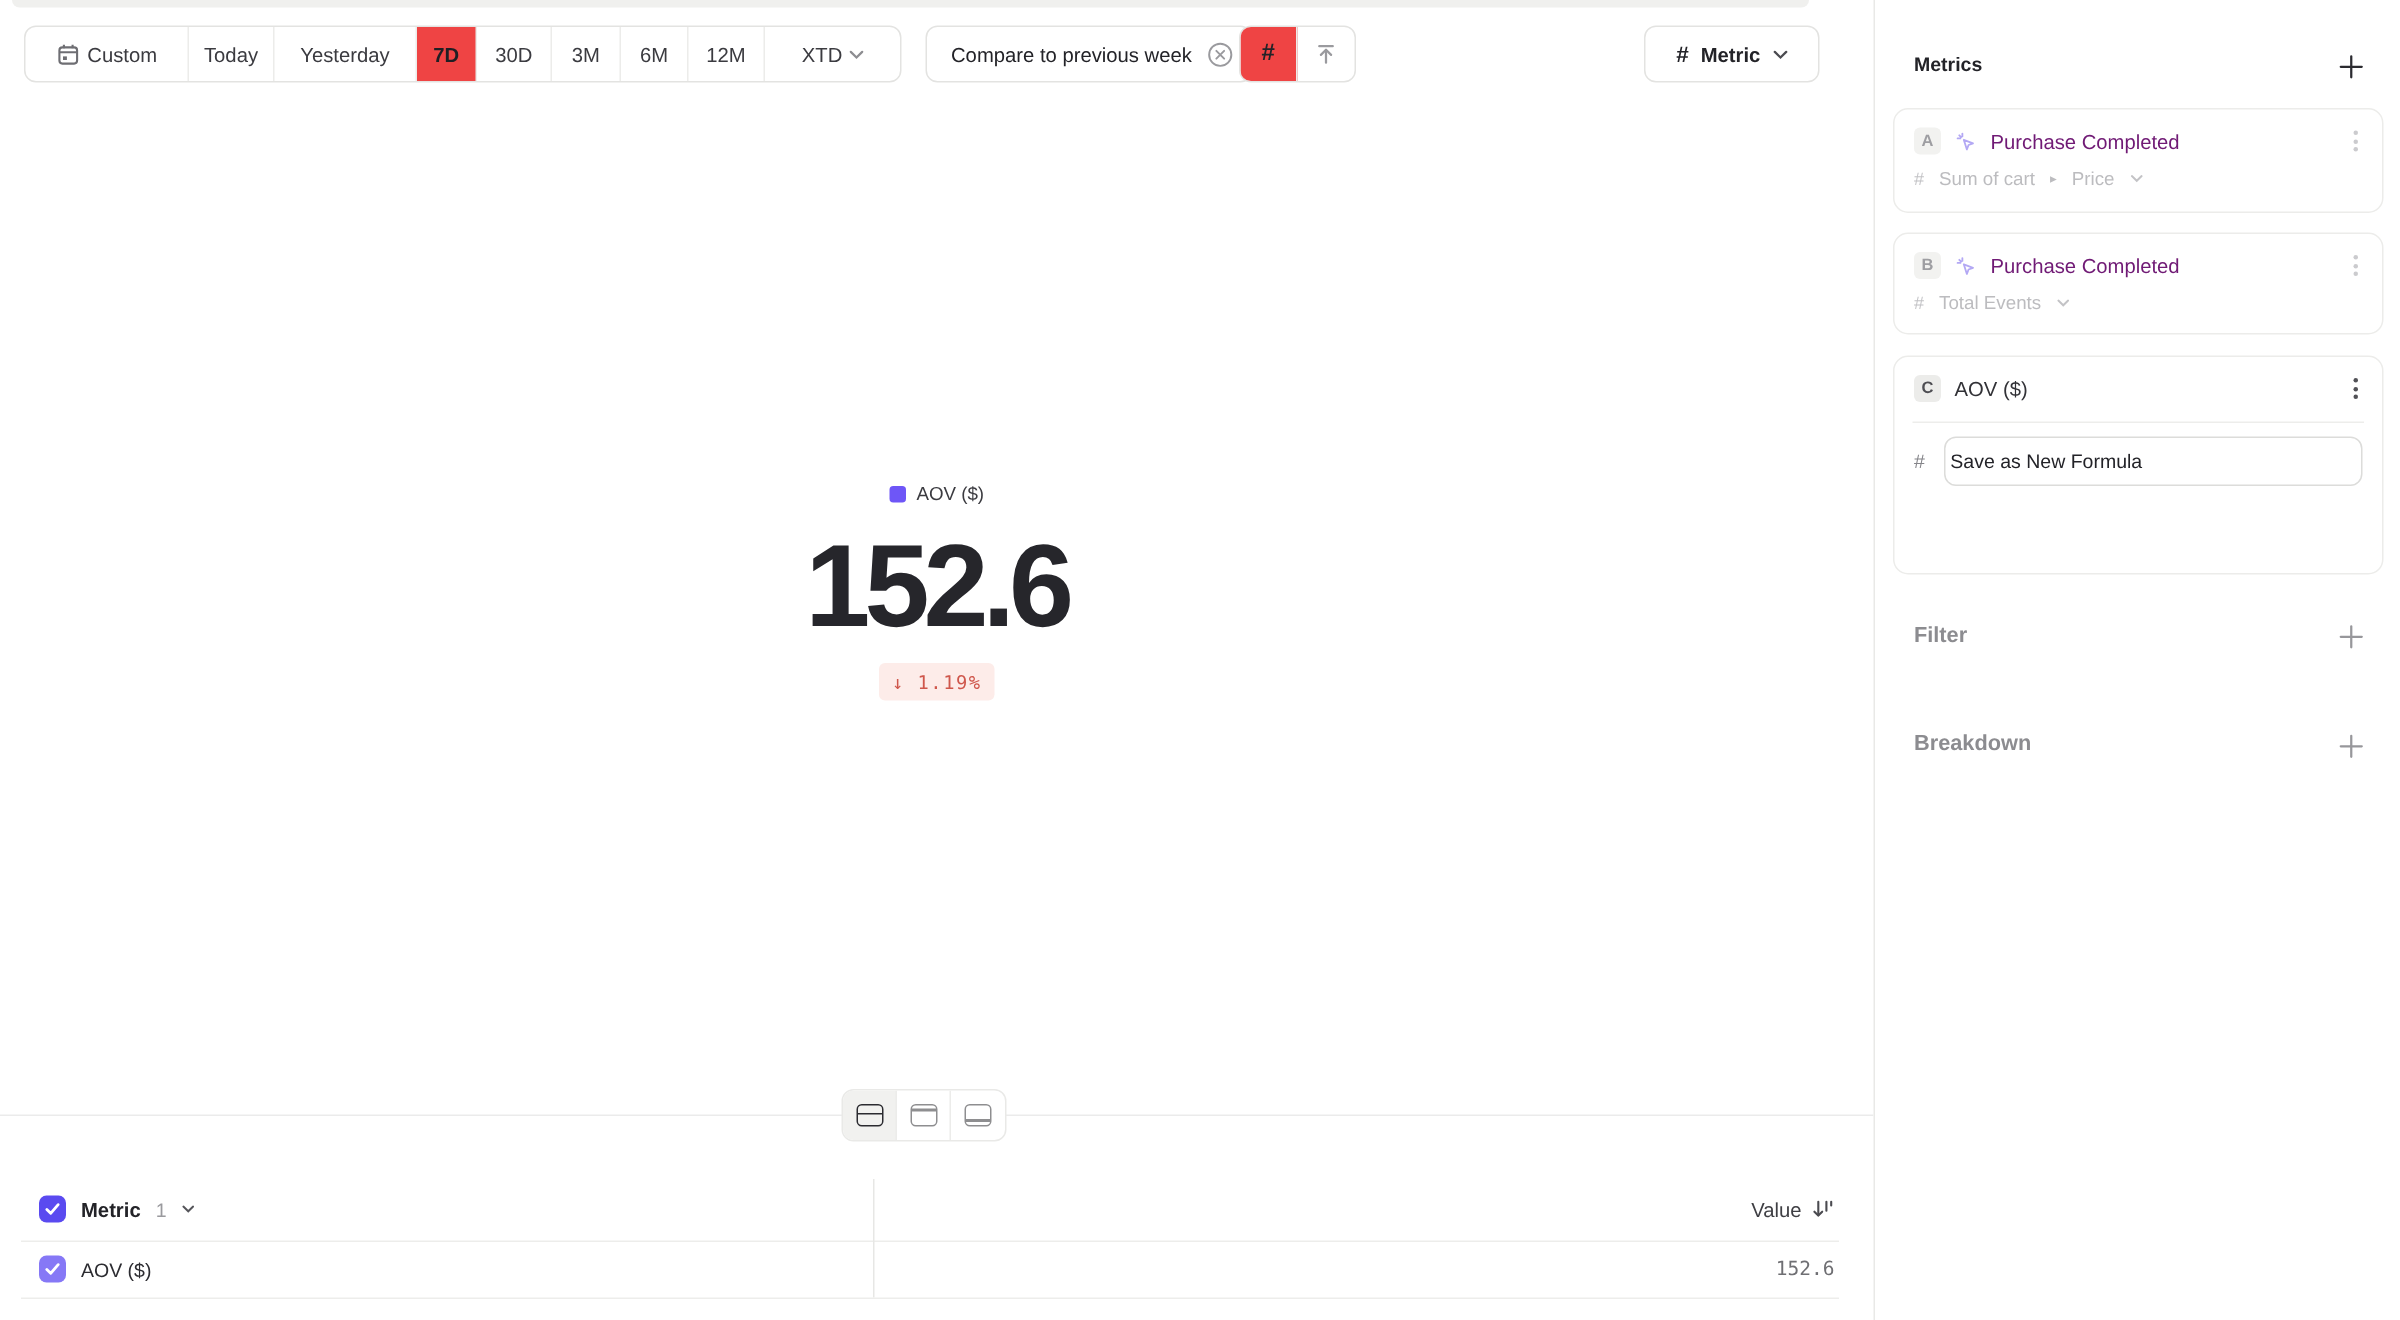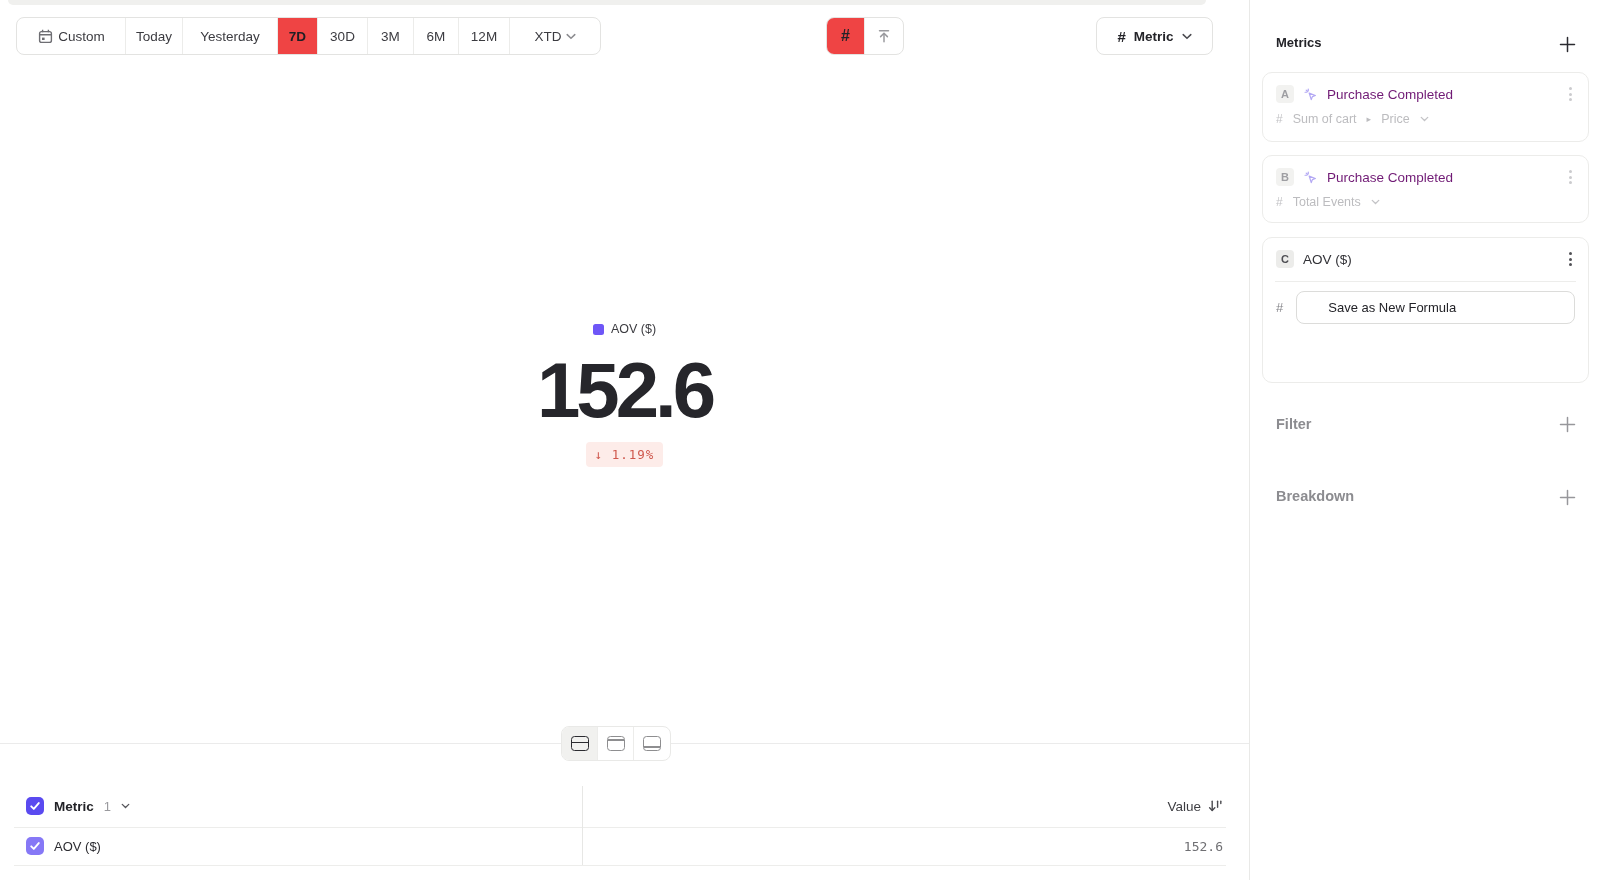--- a/index.html
+++ b/index.html
@@ -93,21 +93,21 @@
   .mc-spacer { flex:1; }
   .mc-row2 { margin-top:8px; display:flex; align-items:center; gap:10px; font-size:12.5px; color:#bcbcbf; cursor:pointer; }
   .mc-row2 .hash { font-size:12px; color:#c3c3c6; }
   .sub-sep { font-size:9px; }
   .formula-input { margin-top:10px; width:100%; height:33px; background:#f3f3f1; border:none; outline:none;
     border-radius:6px; padding:0 11px; font-size:13px; color:#2b2b30; font-family:"Liberation Sans", sans-serif; }
   .mc-divider { margin:12px -1px 0; border-top:1px solid #ededeb; }
   .mc-save-row { margin-top:9px; display:flex; align-items:center; gap:13px; }
   .mc-save-row .hash { font-size:13px; color:#85858a; }
   .save-btn { flex:1; height:33px; border:1px solid #dcdcda; border-radius:8px; background:#fff;
-    text-align:left; padding:0 31px; font-size:13px; font-weight:500; color:#232328;
+    text-align:left; padding:0 3px; font-size:13px; font-weight:500; color:#232328;
     font-family:"Liberation Sans", sans-serif; cursor:pointer; }
 
   .dots { display:flex; flex-direction:column; gap:2.6px; padding:3px; cursor:pointer; }
   .dots i { width:3px; height:3px; border-radius:50%; background:#cbcbce; }
   .dots.active i { background:#515156; }
 
   svg { display:block; }
 </style>
 </head>
 <body>
@@ -153,20 +153,29 @@
     <div class="seg w-xtd">
       <span>XTD</span>
       <span>
         <svg width="10" height="7" viewBox="0 0 10 7" fill="none" stroke="#8d8d91" stroke-width="1.5" stroke-linecap="round">
             <path d="M1.2 1.6 L5 5.3 L8.8 1.6"></path>
           </svg>
       </span>
     </div>
   </div>
 
+  <div class="compare-chip">
+    <span>Compare to previous week</span>
+    <span>
+      <svg width="19" height="19" viewBox="0 0 19 19" fill="none" stroke="#9a9a9e" stroke-width="1.3">
+        <circle cx="9.5" cy="9.5" r="7.4"></circle>
+        <path d="M6.9 6.9 L12.1 12.1 M12.1 6.9 L6.9 12.1" stroke-linecap="round"></path>
+      </svg>
+    </span>
+  </div>
 
   <div class="seg-control view-seg">
     <div class="seg selected">
       <span class="hash" style="font-size:16px; font-weight:600; color:#232328;">#</span>
     </div>
     <div class="seg">
       <span>
         <svg width="16" height="16" viewBox="0 0 16 16" fill="none" stroke="#9a9a9e" stroke-width="1.5" stroke-linecap="round" stroke-linejoin="round">
           <line x1="3.5" y1="2.8" x2="12.5" y2="2.8"></line>
           <line x1="8" y1="5.5" x2="8" y2="13.8"></line>

